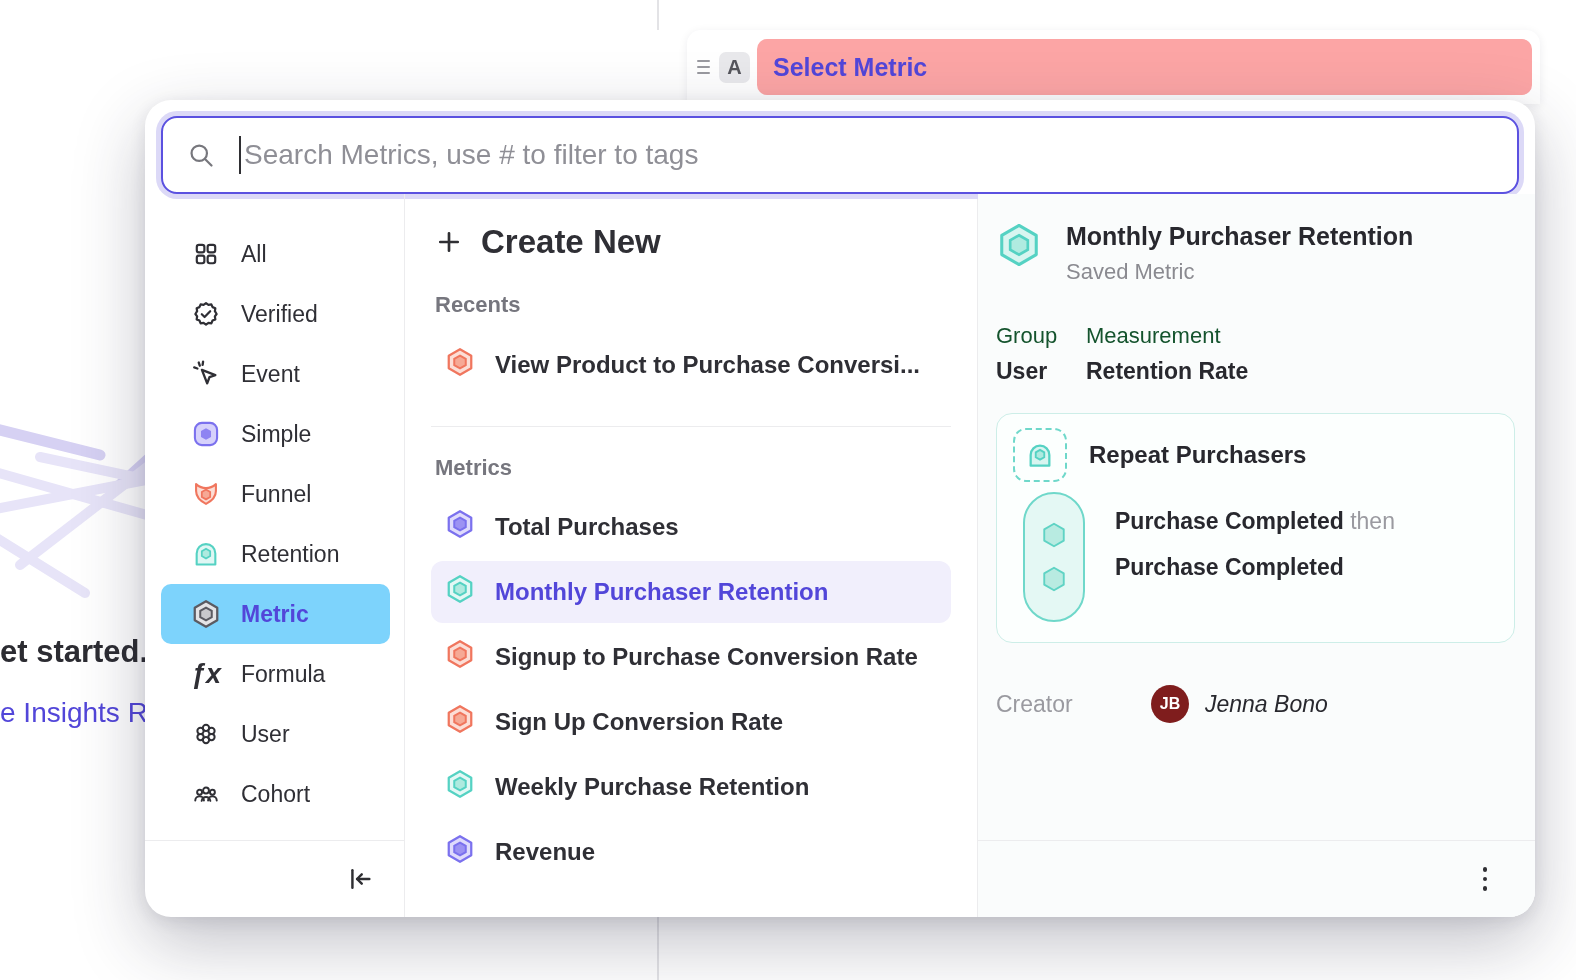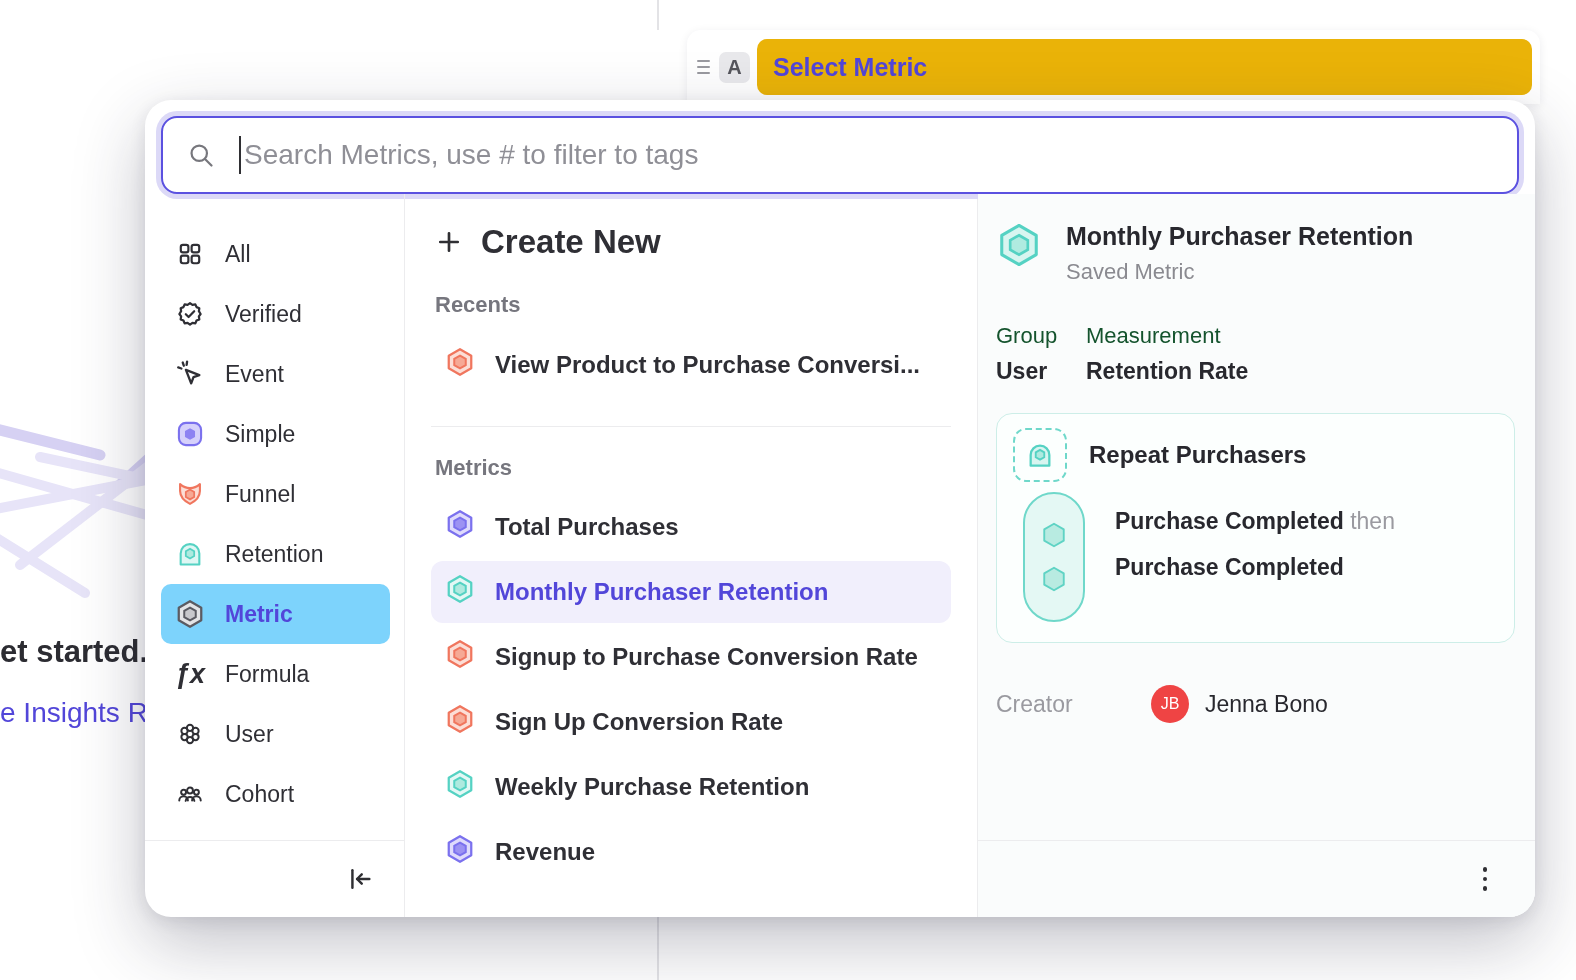--- a/index.html
+++ b/index.html
@@ -15,21 +15,21 @@
   .bg-text2 { position:absolute; left:0; top:697px; font-size:28px; font-weight:500; color:#5246d9; white-space:nowrap; z-index:0; }
 
   
   .toolbar-card { position:absolute; left:687px; top:30px; width:853px; height:74px;
     background:#fff; border-radius:14px 14px 0 0; box-shadow:0 2px 10px rgba(30,30,50,.08);
     display:flex; align-items:center; padding:0 8px 0 6px; z-index:1; }
   .drag-handle { width:20px; display:flex; flex-direction:column; gap:4px; align-items:center; margin-right:6px; }
   .drag-handle i { display:block; width:13px; height:2px; background:#9a9aa0; border-radius:1px; }
   .row-badge { width:31px; height:31px; border-radius:7px; background:#e9e9ec; color:#55555c;
     font-weight:700; font-size:20px; display:flex; align-items:center; justify-content:center; margin-right:7px; }
-  .select-metric-pill { flex:1; height:56px; border-radius:10px; background:#eab308;
+  .select-metric-pill { flex:1; height:56px; border-radius:10px; background:#fca5a5;
     display:flex; align-items:center; padding-left:16px; font-size:25px; font-weight:600; color:#5246d9; cursor:pointer; }
 
   
   .modal { position:absolute; left:145px; top:100px; width:1390px; height:817px;
     background:#fff; border-radius:26px; box-shadow:0 26px 70px rgba(35,35,60,.28), 0 4px 16px rgba(35,35,60,.10);
     z-index:2; display:flex; flex-direction:column; overflow:hidden; }
 
   .search-wrap { margin:16px 16px 0 16px; height:78px; border-radius:16px;
     border:2.5px solid #5b51e0; box-shadow:0 0 0 5px #dcd9f7;
     display:flex; align-items:center; padding:2px 24px; position:relative; background:#fff; }
@@ -39,21 +39,21 @@
   .search-input { flex:1; border:none; outline:none; font-size:28px; color:#2f2f33; background:transparent;
     font-family:"Liberation Sans","DejaVu Sans",sans-serif; }
   .search-input::placeholder { color:#8f8f96; }
 
   .columns { flex:1; display:flex; min-height:0; }
 
   
   .sidebar { width:260px; border-right:1px solid #ececee; position:relative; padding:30px 14px 0 16px; }
   .side-item { height:60px; display:flex; align-items:center; gap:20px; padding-left:14px;
     border-radius:10px; font-size:23px; font-weight:500; cursor:pointer; }
-  .side-item .ic { width:30px; height:30px; flex:none; display:flex; align-items:center; justify-content:center; }
+  .side-item .ic { width:30px; height:30px; flex:none; display:flex; align-items:center; justify-content:center;margin-left:16px; }
   .side-item.selected { background:#7dd3fc; color:#5246d9; font-weight:600; }
   .side-footer { position:absolute; left:0; right:0; bottom:0; height:77px; border-top:1px solid #ececee;
     display:flex; align-items:center; justify-content:flex-end; padding-right:30px; }
 
   
   .list-col { flex:1; padding:26px 30px 0 30px; border-right:1px solid #ececee; min-width:0; }
   .create-new { display:flex; align-items:center; gap:18px; height:44px; font-size:33px; font-weight:700; cursor:pointer; }
   .section-label { margin-top:28px; font-size:22px; font-weight:600; color:#76767e; }
   .metric-row { height:62px; display:flex; align-items:center; gap:20px; padding:0 14px;
     border-radius:12px; font-size:24px; font-weight:600; color:#2f2f35; cursor:pointer; margin:3px -4px; white-space:nowrap; overflow:hidden; }
@@ -80,23 +80,23 @@
   .saved-card-body { display:flex; margin:10px 0 0 10px; }
   .capsule { width:62px; height:130px; border:2px solid #6fd8ca; background:#e4f8f4; border-radius:32px;
     display:flex; flex-direction:column; align-items:center; justify-content:center; gap:14px; flex:none; }
   .steps { margin-left:30px; padding-top:16px; }
   .step-line { font-size:23px; font-weight:700; color:#28282e; }
   .step-line .then { font-weight:400; color:#9a9aa0; }
   .step-line + .step-line { margin-top:19px; }
 
   .creator-row { display:flex; align-items:center; margin-top:42px; }
   .creator-label { font-size:23px; color:#9a9aa0; width:155px; }
-  .avatar { width:38px; height:38px; border-radius:50%; background:#ef4444; color:#fff;
-    font-size:16px; font-weight:400; display:flex; align-items:center; justify-content:center; }
-  .creator-name { font-size:23px; color:#28282e; margin-left:16px; }
+  .avatar { width:38px; height:38px; border-radius:50%; background:#7f1d1d; color:#fff;
+    font-size:16px; font-weight:700; display:flex; align-items:center; justify-content:center; }
+  .creator-name { font-size:23px; color:#28282e; margin-left:16px;font-style:italic; }
 
   .detail-footer { position:absolute; left:0; right:0; bottom:0; height:77px; border-top:1px solid #ececee;
     display:flex; align-items:center; justify-content:flex-end; padding-right:42px; background:#fafcfc; }
   .kebab { display:flex; flex-direction:column; gap:5px; cursor:pointer; padding:6px; }
   .kebab i { width:4.5px; height:4.5px; border-radius:50%; background:#2f2f33; display:block; }
 </style>
 </head>
 <body>
 
 <div class="bg-vline top"></div>

